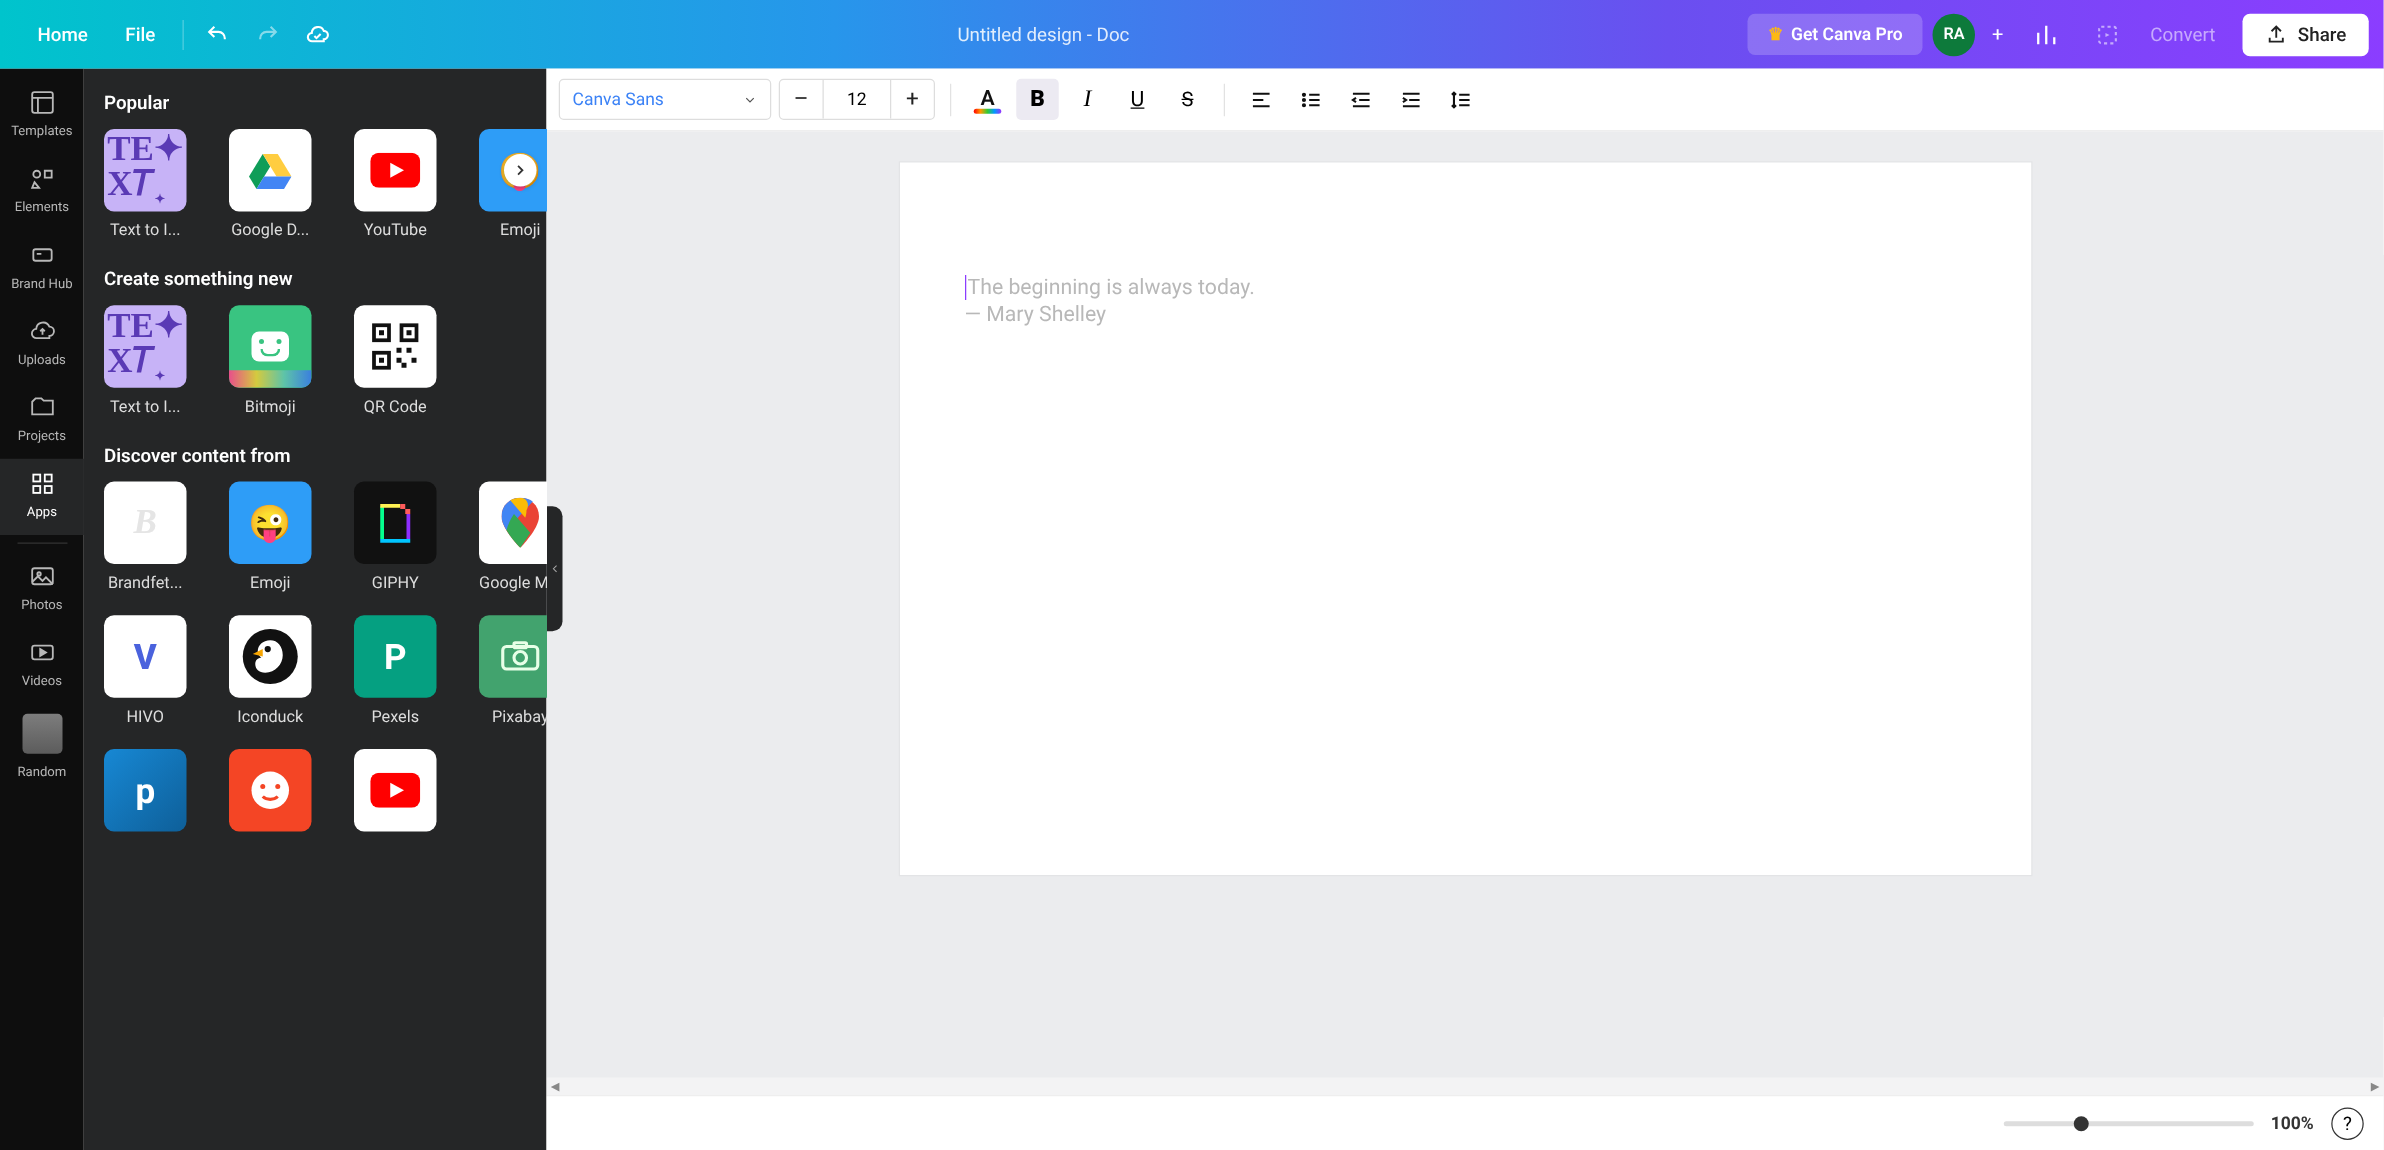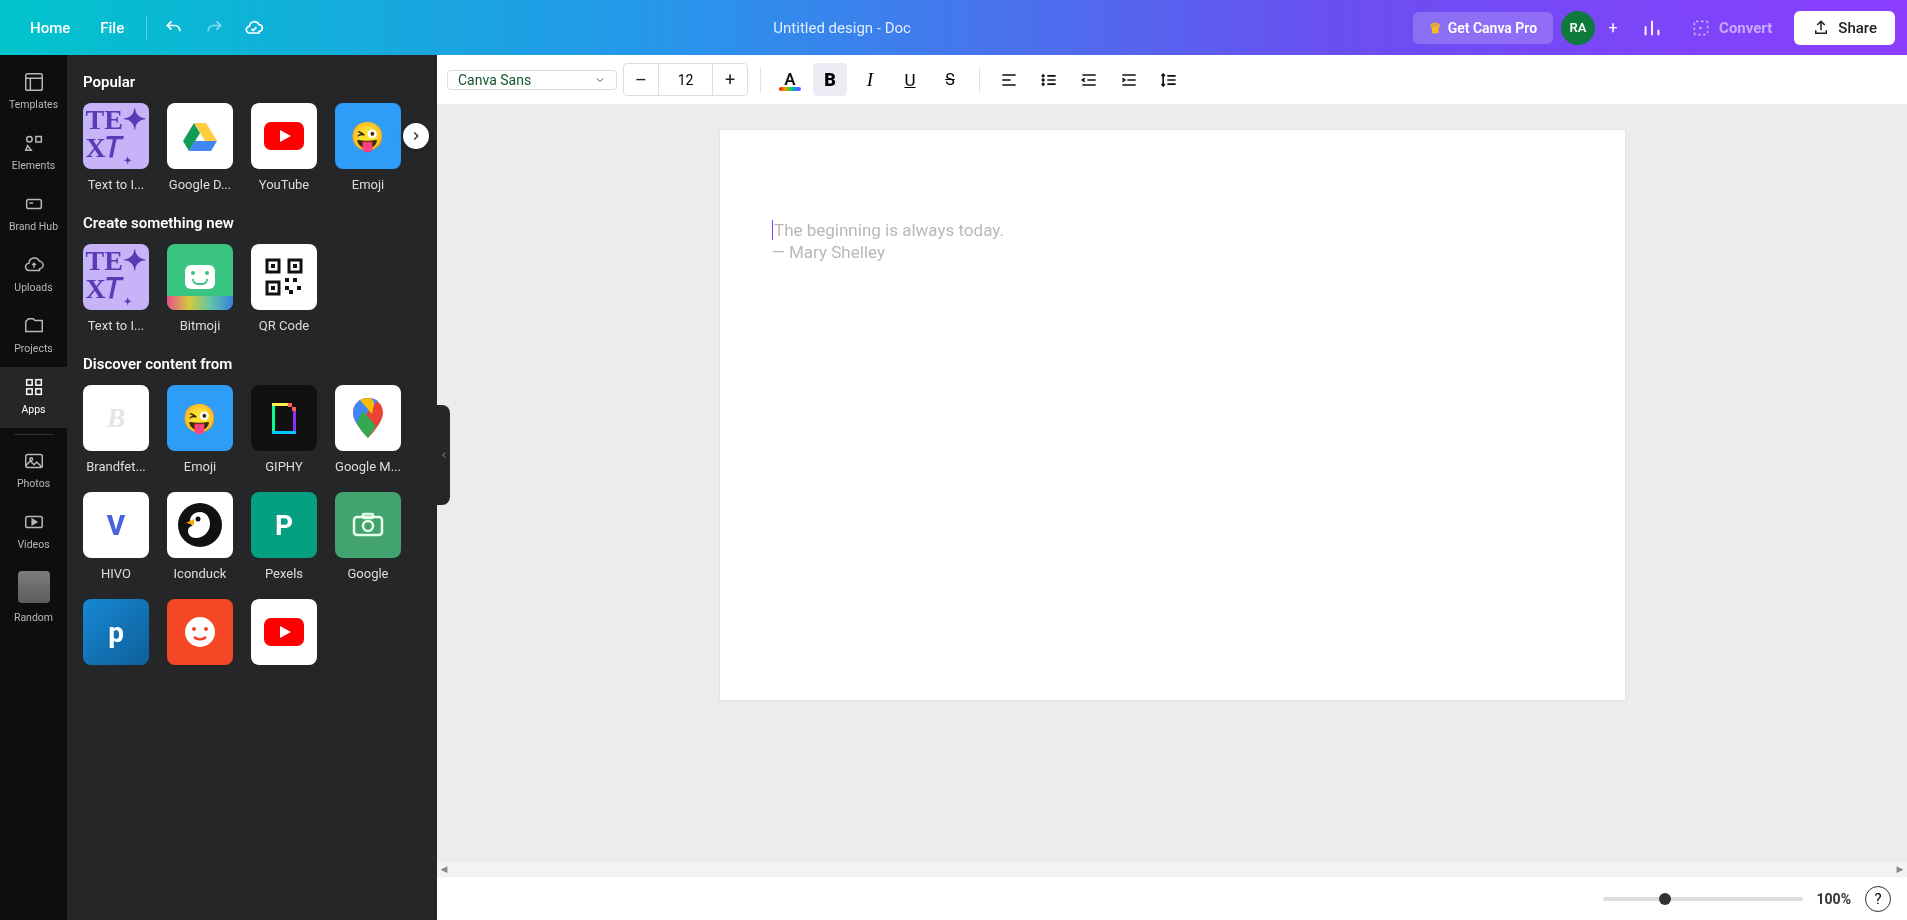--- a/index.html
+++ b/index.html
@@ -13,21 +13,21 @@
 .icon-btn{width:34px;height:34px;display:flex;align-items:center;justify-content:center;border-radius:6px;cursor:pointer;}
 .icon-btn svg{width:20px;height:20px;stroke:#fff;fill:none;stroke-width:2;}
 .header .center{flex:1;text-align:center;color:rgba(255,255,255,0.85);font-size:15px;}
 .header .right{display:flex;align-items:center;gap:8px;}
 .pro-btn{background:rgba(255,255,255,0.2);padding:8px 16px;border-radius:6px;display:flex;align-items:center;gap:6px;font-size:14px;font-weight:600;color:#fff;}
 .crown{color:#fdb913;}
 .avatar{width:34px;height:34px;border-radius:50%;background:#0d7a3b;color:#fff;display:flex;align-items:center;justify-content:center;font-size:13px;font-weight:600;}
 .plus-circ{width:28px;height:28px;border-radius:50%;display:flex;align-items:center;justify-content:center;color:#fff;margin-left:-4px;}
 .hdr-ic{width:34px;height:34px;display:flex;align-items:center;justify-content:center;border-radius:6px;}
 .hdr-ic svg{width:22px;height:22px;stroke:#fff;fill:none;stroke-width:2;}
-.convert-btn{padding:8px 14px;border-radius:6px;display:flex;align-items:center;gap:8px;color:rgba(255,255,255,0.55);font-size:15px;font-weight:700;justify-content:center;}
+.convert-btn{padding:8px 14px;border-radius:6px;display:flex;align-items:center;gap:24px;color:rgba(255,255,255,0.55);font-size:15px;font-weight:400;justify-content:center;}
 .share-btn{background:#fff;color:#222;padding:8px 18px;border-radius:6px;display:flex;align-items:center;gap:8px;font-size:15px;font-weight:500;}
 
 
 .main{display:flex;height:865px;}
 
 
 .rail{width:67px;background:#0e0e0e;display:flex;flex-direction:column;align-items:center;padding-top:7px;}
 .rail-item{width:67px;padding:8px 0 12px;display:flex;flex-direction:column;align-items:center;gap:4px;color:#b8b8b8;font-size:10.5px;cursor:pointer;}
 .rail-item.active{background:#252627;color:#fff;}
 .rail-item .ric{width:24px;height:24px;display:flex;align-items:center;justify-content:center;}
@@ -42,21 +42,21 @@
 .search svg{width:20px;height:20px;stroke:#555;fill:none;stroke-width:2.2;}
 .search input{border:none;outline:none;flex:1;font-size:15px;color:#222;}
 .tabs{display:flex;margin:14px 16px 0;}
 .tab{flex:1;text-align:center;padding:10px 0;font-size:15px;color:#bbb;cursor:pointer;font-weight:500;}
 .tab.active{color:#fff;border-bottom:2px solid #fff;}
 .panel-body{flex:1;overflow-y:auto;padding:14px 16px 20px;}
 .panel-body::-webkit-scrollbar{width:10px;}
 .panel-body::-webkit-scrollbar-thumb{background:#3d3e3f;border-radius:5px;}
 .panel-body::-webkit-scrollbar-track{background:transparent;}
 .sec-title{font-size:15px;font-weight:600;color:#fff;margin:4px 0 12px;}
-.row{display:flex;gap:18px;position:relative;}
+.row{display:flex;gap:34px;position:relative;}
 .card{width:66px;display:flex;flex-direction:column;gap:8px;}
 .card .thumb{width:66px;height:66px;border-radius:8px;background:#fff;display:flex;align-items:center;justify-content:center;font-size:28px;overflow:hidden;}
 .card .lbl{font-size:13px;color:#ddd;white-space:nowrap;overflow:hidden;text-overflow:ellipsis;text-align:center;}
 .sect{margin-bottom:22px;}
 .scroll-arrow{position:absolute;right:-8px;top:20px;width:26px;height:26px;border-radius:50%;background:#fff;display:flex;align-items:center;justify-content:center;box-shadow:0 1px 4px rgba(0,0,0,0.3);}
 .scroll-arrow svg{width:14px;height:14px;stroke:#333;fill:none;stroke-width:2.5;}
 
 
 .th-t2i{background:#c7b3f7 !important;position:relative;color:#5a3ab5;font-weight:700;font-size:18px;line-height:1;}
 .th-gd{display:flex;align-items:center;justify-content:center;}
@@ -73,21 +73,21 @@
 .th-p2{background:#f44525 !important;font-size:36px;}
 .th-p3{}
 
 
 .collapse{position:absolute;right:-13px;top:350px;width:13px;height:100px;background:#252627;border-radius:0 8px 8px 0;display:flex;align-items:center;justify-content:center;}
 .collapse svg{width:10px;height:10px;stroke:#aaa;fill:none;stroke-width:2;}
 
 
 .canvas-area{flex:1;display:flex;flex-direction:column;background:#ebecee;}
 .toolbar{height:50px;background:#fff;display:flex;align-items:center;padding:0 10px;gap:6px;border-bottom:1px solid #eee;}
-.font-sel{width:170px;height:20px;border:1px solid #ddd;border-radius:4px;display:flex;align-items:center;justify-content:space-between;padding:0 10px;font-size:14px;color:#14532d;}
+.font-sel{width:170px;height:33px;border:1px solid #ddd;border-radius:4px;display:flex;align-items:center;justify-content:space-between;padding:0 10px;font-size:14px;color:#3b82f6;}
 .size-grp{display:flex;border:1px solid #ddd;border-radius:4px;height:33px;overflow:hidden;}
 .size-btn{width:34px;display:flex;align-items:center;justify-content:center;font-size:18px;color:#222;cursor:pointer;}
 .size-val{width:55px;display:flex;align-items:center;justify-content:center;border-left:1px solid #ddd;border-right:1px solid #ddd;font-size:14px;}
 .tb-sep{width:1px;height:26px;background:#e2e2e2;margin:0 6px;}
 .tb-btn{width:34px;height:33px;display:flex;align-items:center;justify-content:center;border-radius:4px;cursor:pointer;}
 .tb-btn.active{background:#eceaf2;}
 .tb-btn svg{width:20px;height:20px;}
 .color-a{position:relative;font-weight:600;font-size:17px;color:#111;display:flex;flex-direction:column;align-items:center;}
 .rainbow{width:22px;height:4px;background:linear-gradient(90deg,#ff0000,#ff9900,#33cc33,#0099ff,#9933ff);border-radius:2px;margin-top:-2px;}
 
@@ -402,21 +402,21 @@
             <div class="lbl">Pexels</div>
           </div>
           <div class="card">
             <div class="thumb th-pixabay">
               <svg width="36" height="28" viewBox="0 0 36 28" stroke="#e7ffe7" fill="none" stroke-width="2.5">
                   <rect x="4" y="6" width="28" height="18" rx="3"></rect>
                   <circle cx="18" cy="15" r="5"></circle>
                   <rect x="13" y="3" width="10" height="4" rx="1"></rect>
                 </svg>
             </div>
-            <div class="lbl">Google</div>
+            <div class="lbl">Pixabay</div>
           </div>
         </div>
         <div class="row">
           <div class="card">
             <div class="thumb th-p1">p</div>
           </div>
           <div class="card">
             <div class="thumb th-p2">
               <svg width="36" height="36" viewBox="0 0 36 36">
                   <circle cx="18" cy="18" r="15" fill="#fff"></circle>

